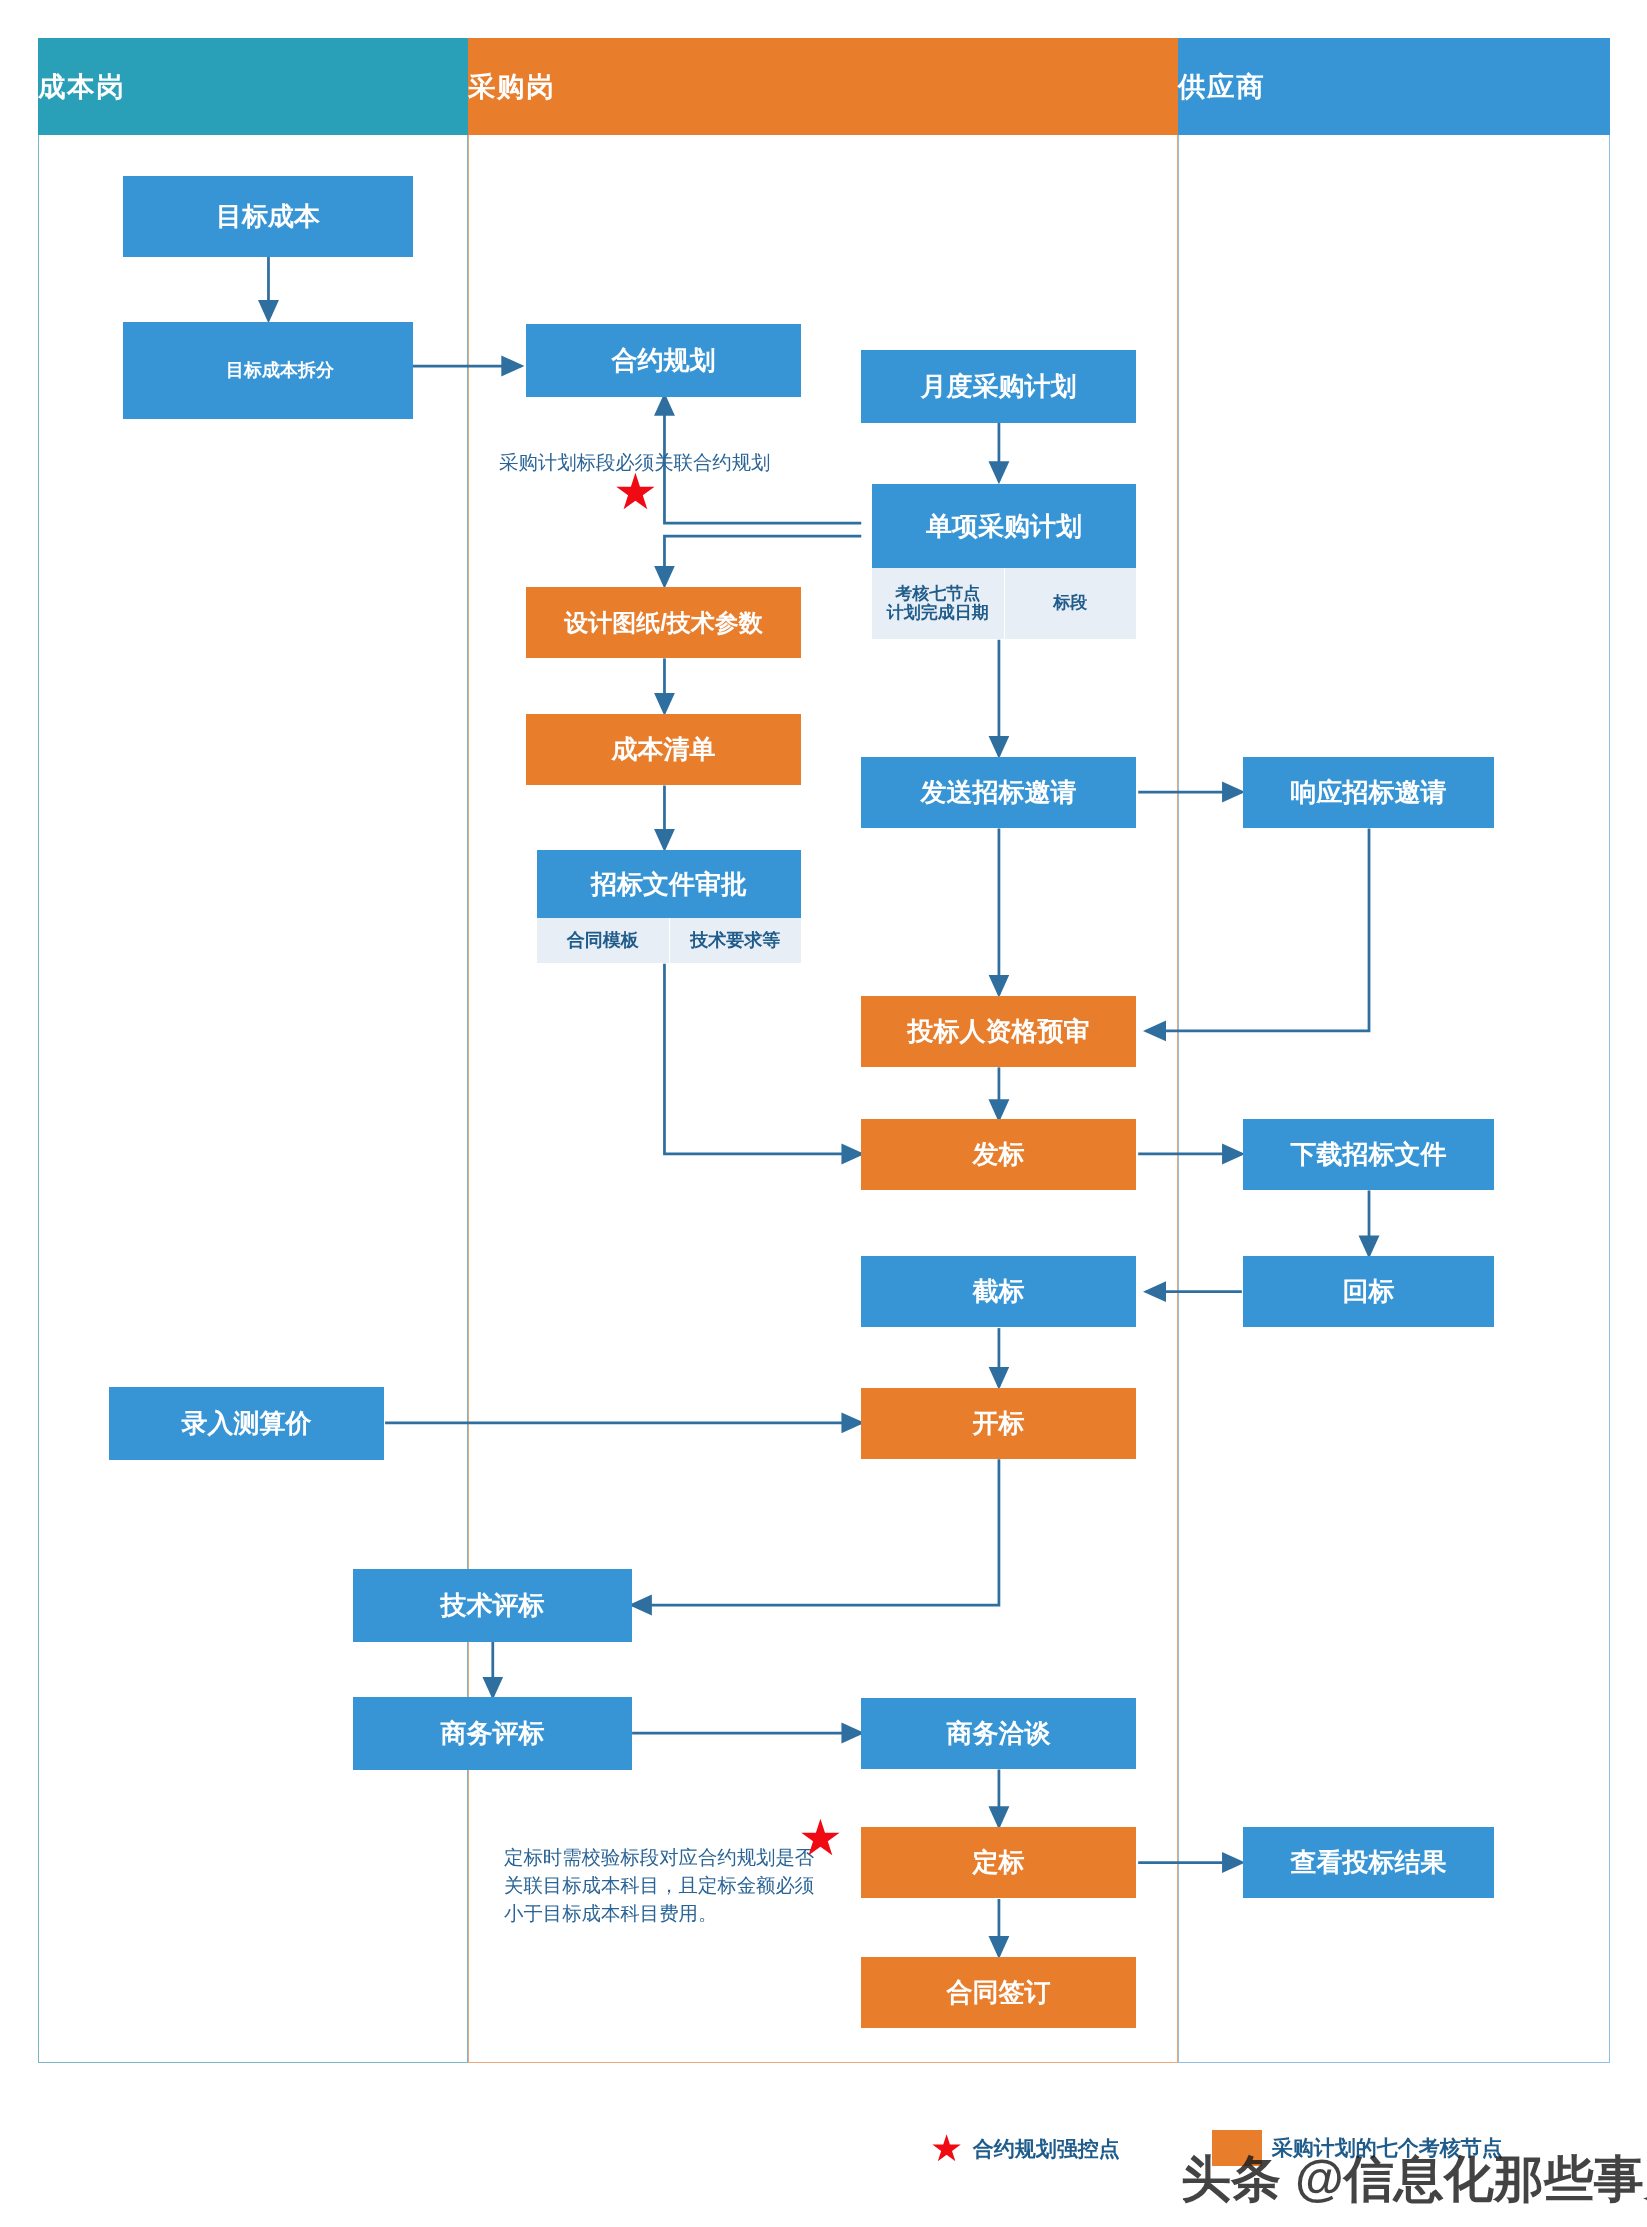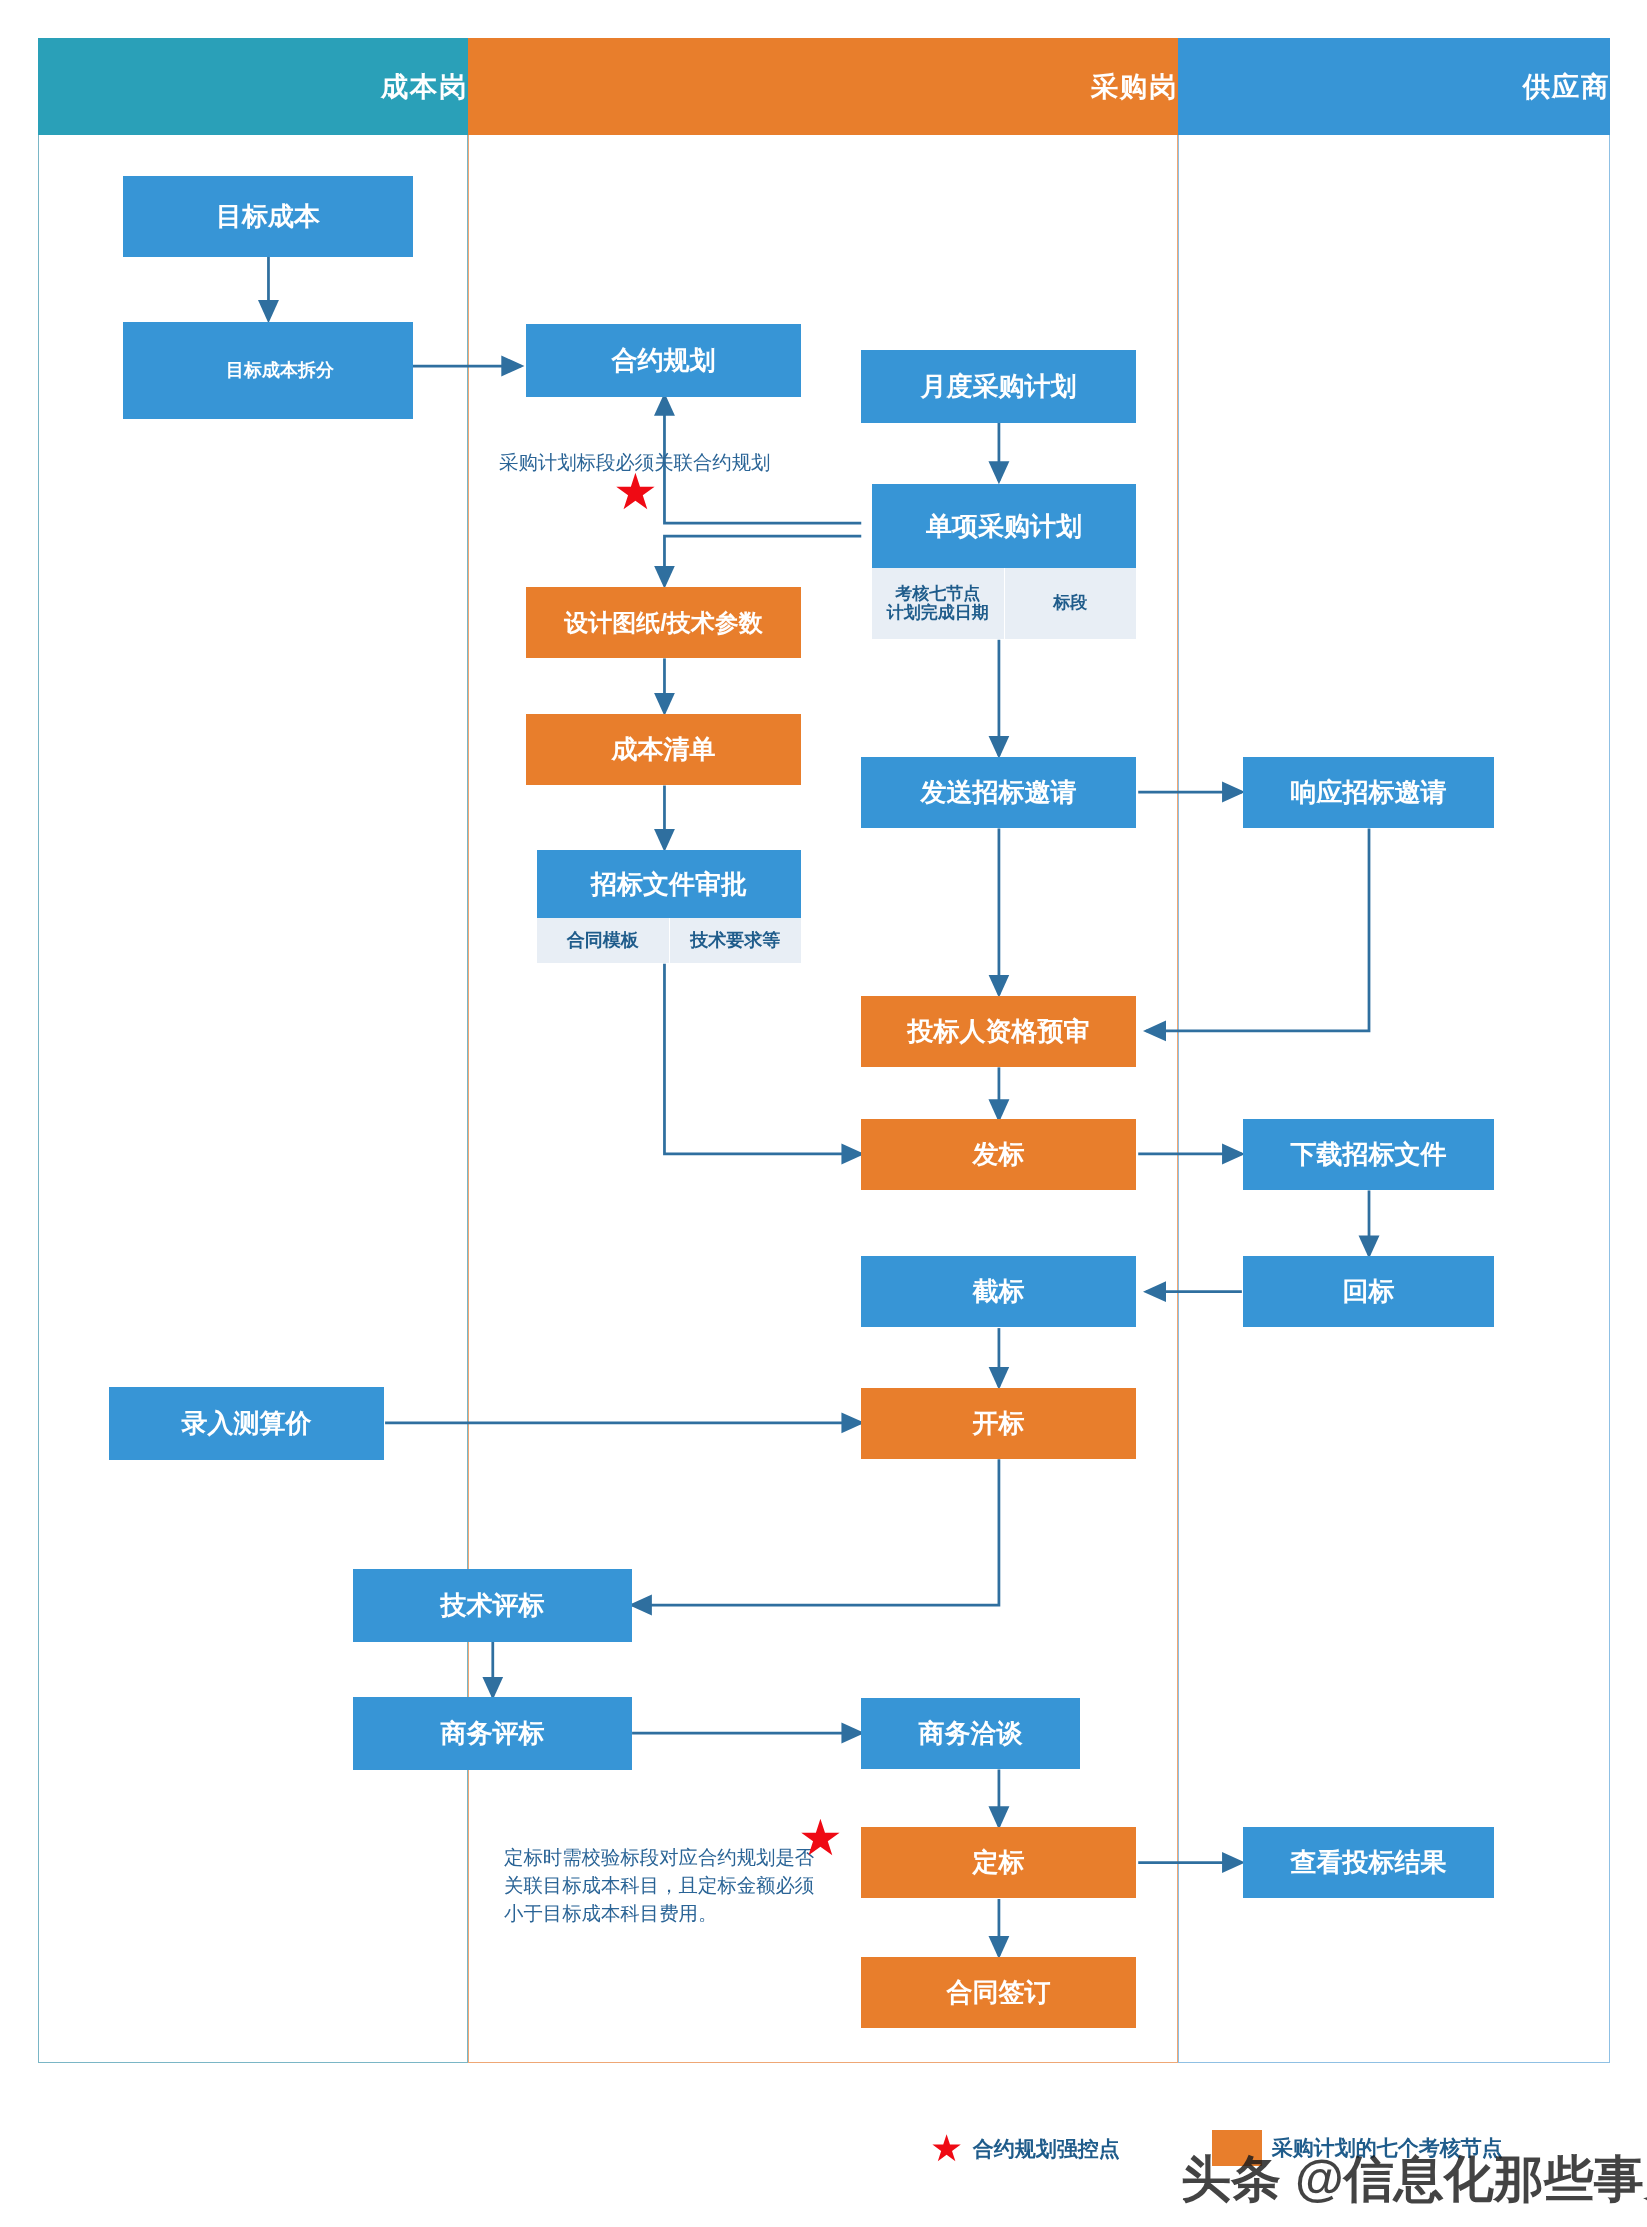--- a/index.html
+++ b/index.html
@@ -2,22 +2,22 @@
 <html style="font-size:13px"><head>
 <meta charset="utf-8">
 <style>
   html,body{margin:0;padding:0;background:#ffffff;}
   body{font-family:"Liberation Sans","DejaVu Sans",sans-serif;}
   #root{position:relative;width:1648px;height:2227px;background:#fff;overflow:hidden;}
 
   
   .lane{position:absolute;box-sizing:border-box;}
   .lane-body{border:1.6px solid;}
-  .lane-head{position:absolute;box-sizing:border-box;display:flex;align-items:center;justify-content:flex-end;
-             color:#fff;font-weight:bold;font-size:27.5px;letter-spacing:1.6px;padding-left:36px;}
+  .lane-head{position:absolute;box-sizing:border-box;display:flex;align-items:center;justify-content:flex-start;
+             color:#fff;font-weight:bold;font-size:27.5px;letter-spacing:1.6px;}
 
   
   .box{position:absolute;box-sizing:border-box;display:flex;align-items:center;justify-content:center;
        color:#ffffff;font-weight:bold;text-align:center;line-height:1.15;}
   .box.blue{background:#3795d6;}
   .box.orange{background:#e87e2c;}
   .box .lbl{display:block;padding:0 4.9px;}
 
   
   .cbox{position:absolute;box-sizing:border-box;padding-left:11px;}
@@ -201,21 +201,21 @@
   </div>
 
   <div class="box blue" style="left:861px;top:1256px;width:275px;height:71px;font-size:26px;">
     <span class="lbl">截标</span>
   </div>
 
   <div class="box orange" style="left:861px;top:1388px;width:275px;height:71px;font-size:26px;">
     <span class="lbl">开标</span>
   </div>
 
-  <div class="box blue" style="left:861px;top:1698px;width:219px;height:71px;font-size:26px;">
+  <div class="box blue" style="left:861px;top:1698px;width:275px;height:71px;font-size:26px;">
     <span class="lbl">商务洽谈</span>
   </div>
 
   <div class="box orange" style="left:861px;top:1827px;width:275px;height:71px;font-size:26px;">
     <span class="lbl">定标</span>
   </div>
 
   <div class="box orange" style="left:861px;top:1957px;width:275px;height:71px;font-size:26px;">
     <span class="lbl">合同签订</span>
   </div>

